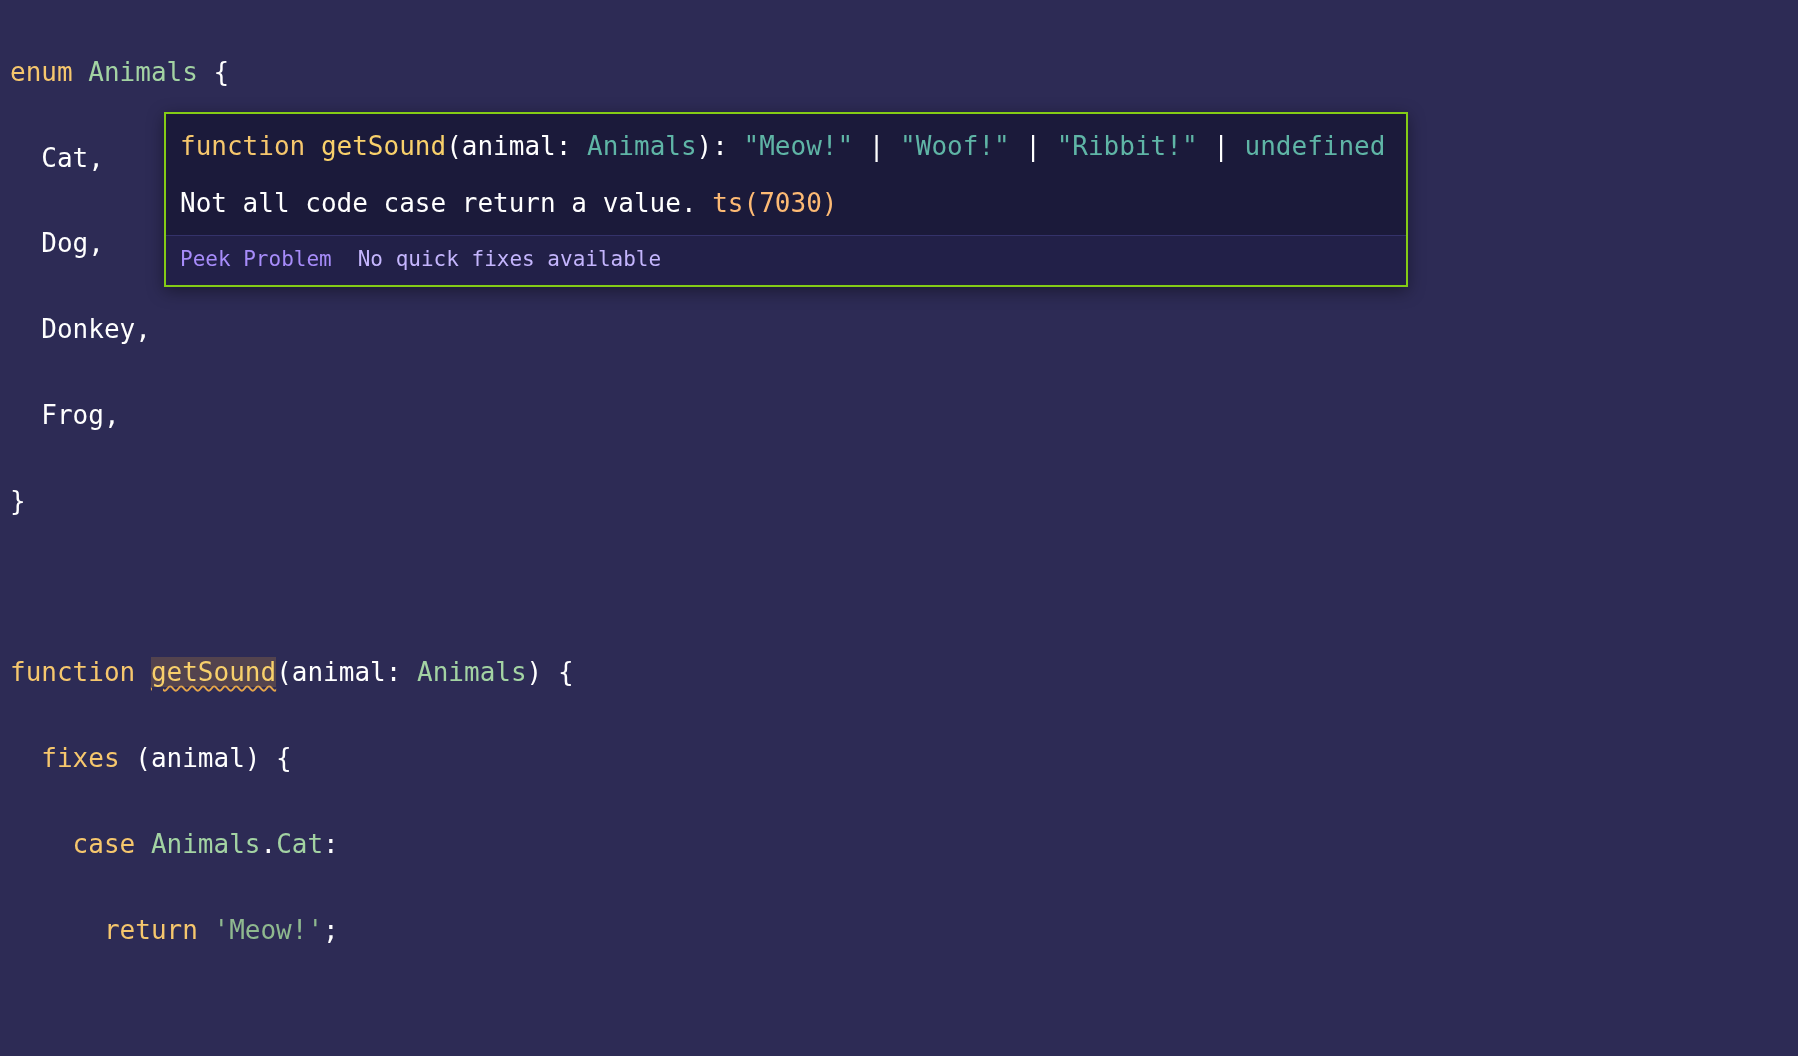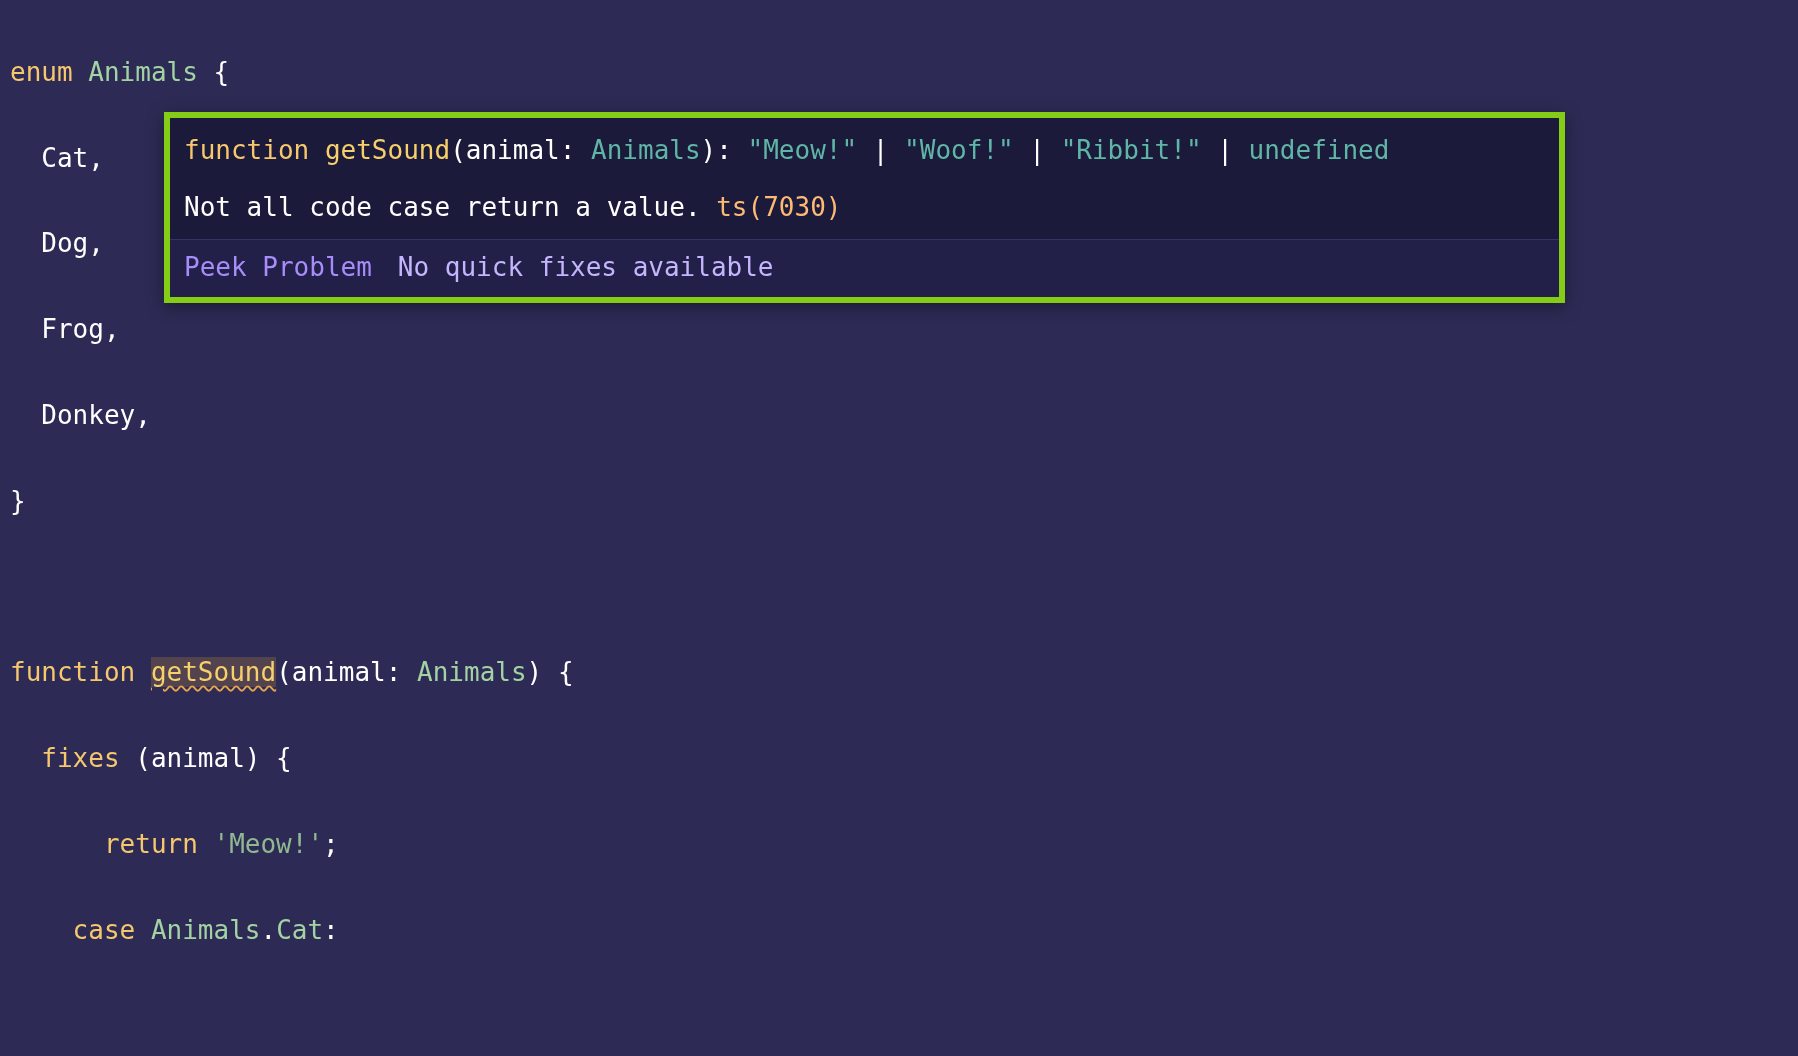--- a/index.html
+++ b/index.html
@@ -35,64 +35,64 @@
     text-decoration-thickness: 2px;
     text-underline-offset: 4px;
     background: rgba(200,140,60,0.25);
   }
 
   
   .hover-box {
     position: absolute;
     left: 164px;
     top: 112px;
-    width: 1401px;
+    width: 1244px;
     background: #1b1a3a;
-    border: 6px solid #84cc16;
+    border: 2px solid #84cc16;
     box-shadow: 0 4px 16px rgba(0,0,0,0.4);
     font-family: inherit;
     z-index: 10;
   }
   .hover-sig {
     padding: 10px 14px 8px 14px;
     font-size: 26px;
     line-height: 1.7;
     white-space: pre-wrap;
     word-break: break-all;
   }
   .hover-msg {
     padding: 6px 14px 10px 14px;
     font-size: 26px;
     color: #ffffff;
   }
   .hover-actions {
     background: #222048;
     padding: 6px 14px 8px 14px;
-    font-size: 26px;
+    font-size: 21px;
     display: flex;
     gap: 26px;
     border-top: 1px solid #34326a;
   }
   .hover-actions span { cursor: default; }
 </style>
 </head>
 <body>
 
 <div class="editor">
 <div><span class="kw-storage">enum</span><span class="white"> </span><span class="type">Animals</span><span class="white"> {</span></div>
 <div><span class="white">  Cat,</span></div>
 <div><span class="white">  Dog,</span></div>
+<div><span class="white">  Donkey,</span></div>
 <div><span class="white">  Frog,</span></div>
-<div><span class="white">  Donkey,</span></div>
 <div><span class="white">}</span></div>
 <div>&nbsp;</div>
 <div><span class="kw-storage">function</span><span> </span><span class="fn-name squiggle">getSound</span><span class="white">(</span><span class="white">animal</span><span class="white">: </span><span class="type">Animals</span><span class="white">) {</span></div>
 <div><span class="kw-storage">  fixes</span><span class="white"> (</span><span class="white">animal</span><span class="white">) {</span></div>
+<div><span class="kw-storage">    case</span><span class="type"> Animals</span><span class="white">.</span><span class="type">Cat</span><span class="white">:</span></div>
 <div><span class="kw-storage">      return</span><span class="string-g"> 'Meow!'</span><span class="white">;</span></div>
-<div><span class="kw-storage">    case</span><span class="type"> Animals</span><span class="white">.</span><span class="type">Cat</span><span class="white">:</span></div>
 
 
 
 
 
 
 
 </div>
 
 <div class="hover-box">

